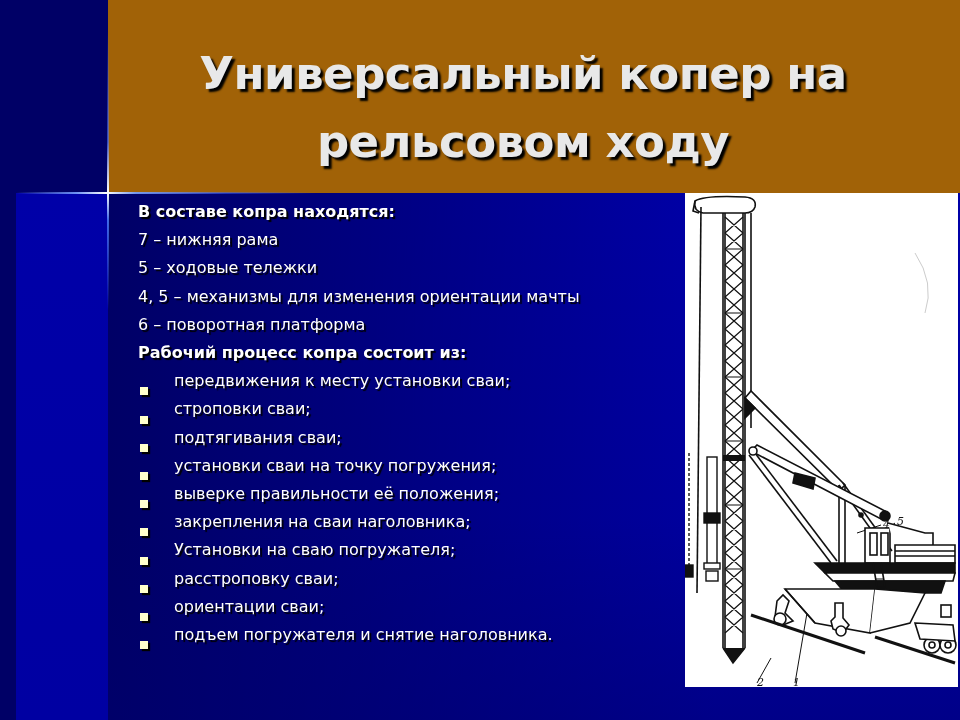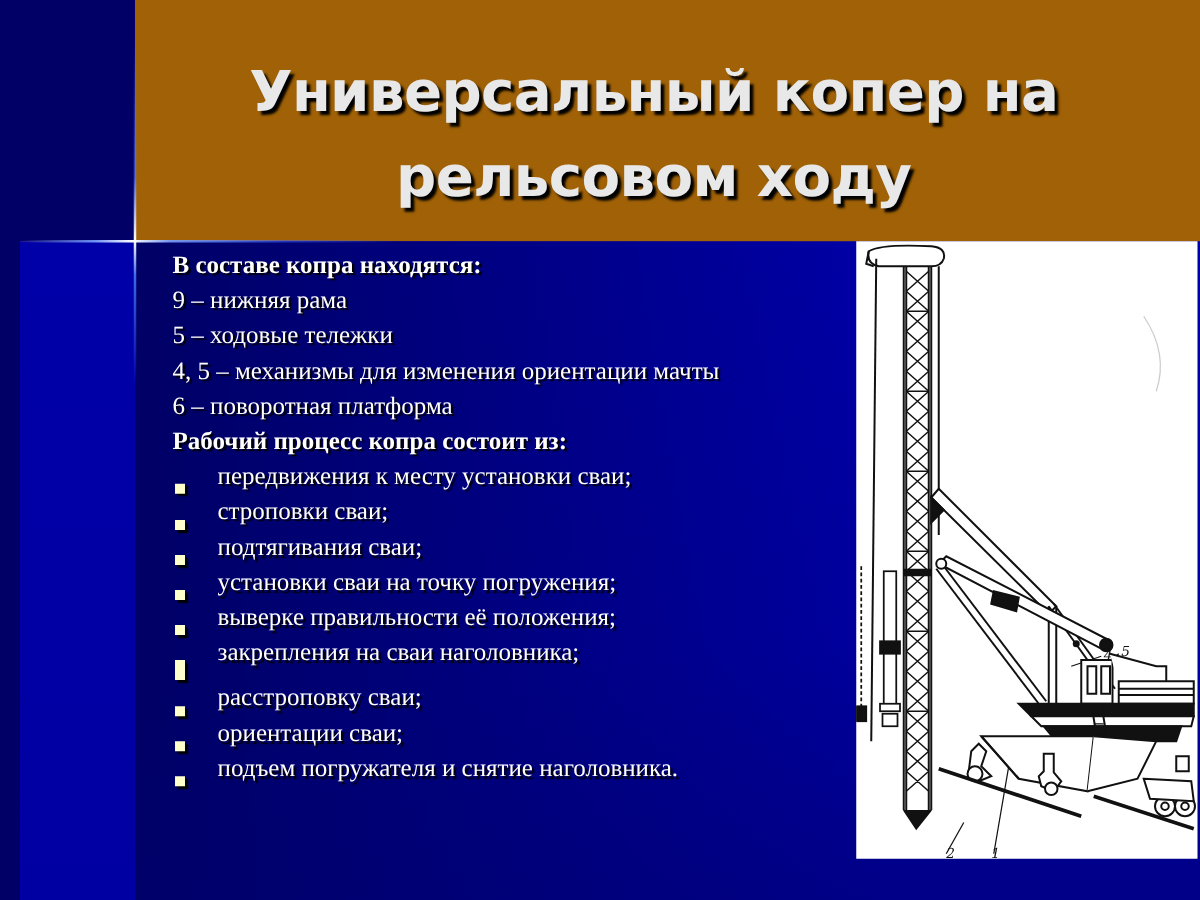--- a/index.html
+++ b/index.html
@@ -37,23 +37,22 @@
   }
   .title {
     position:absolute; left:92px; top:40px; width:830px;
     text-align:center; color:#e8e8e8;
     font-family:"DejaVu Sans", sans-serif; font-weight:bold;
     font-size:45px; line-height:68px; letter-spacing:-0.5px;
     text-shadow:3px 3px 2px #000000;
   }
   .body-text {
     position:absolute; left:122px; top:198px; width:540px;
-    color:#ffffff; font-size:20px; line-height:28.2px;
+    color:#ffffff; font-size:16px; line-height:28.2px;
     text-shadow:2px 2px 1px #000000;
-    font-family:Liberation Serif, serif;
   }
   .body-text .line { white-space:nowrap; }
   .body-text .head { font-weight:bold; }
   .bullet-row { display:flex; align-items:flex-end; white-space:nowrap; }
   .bullet {
     display:inline-block; width:8px; height:8px; background:#ffffcc;
     margin-left:2px; margin-right:26px;
     box-shadow:2px 2px 1px #000000;
   }
   .figure {
@@ -72,21 +71,21 @@
   <div class="flare-h"></div>
   <div class="flare-v"></div>
 
   <div class="title">
     <div>Универсальный копер на</div>
     <div>рельсовом ходу</div>
   </div>
 
   <div class="body-text">
     <div class="line head">В составе копра находятся:</div>
-    <div class="line">9 – нижняя рама</div>
+    <div class="line">7 – нижняя рама</div>
     <div class="line">5 – ходовые тележки</div>
     <div class="line">4, 5 – механизмы для изменения ориентации мачты</div>
     <div class="line">6 – поворотная платформа</div>
     <div class="line head">Рабочий процесс копра состоит из:</div>
 
     <div class="bullet-row">
         <span class="bullet"></span>
         <span>передвижения к месту установки сваи;</span>
       </div>
     <div class="bullet-row">
@@ -104,20 +103,21 @@
     <div class="bullet-row">
         <span class="bullet"></span>
         <span>выверке правильности её положения;</span>
       </div>
     <div class="bullet-row">
         <span class="bullet"></span>
         <span>закрепления на сваи наголовника;</span>
       </div>
     <div class="bullet-row">
         <span class="bullet"></span>
+        <span>Установки на сваю погружателя;</span>
       </div>
     <div class="bullet-row">
         <span class="bullet"></span>
         <span>расстроповку сваи;</span>
       </div>
     <div class="bullet-row">
         <span class="bullet"></span>
         <span>ориентации сваи;</span>
       </div>
     <div class="bullet-row">

